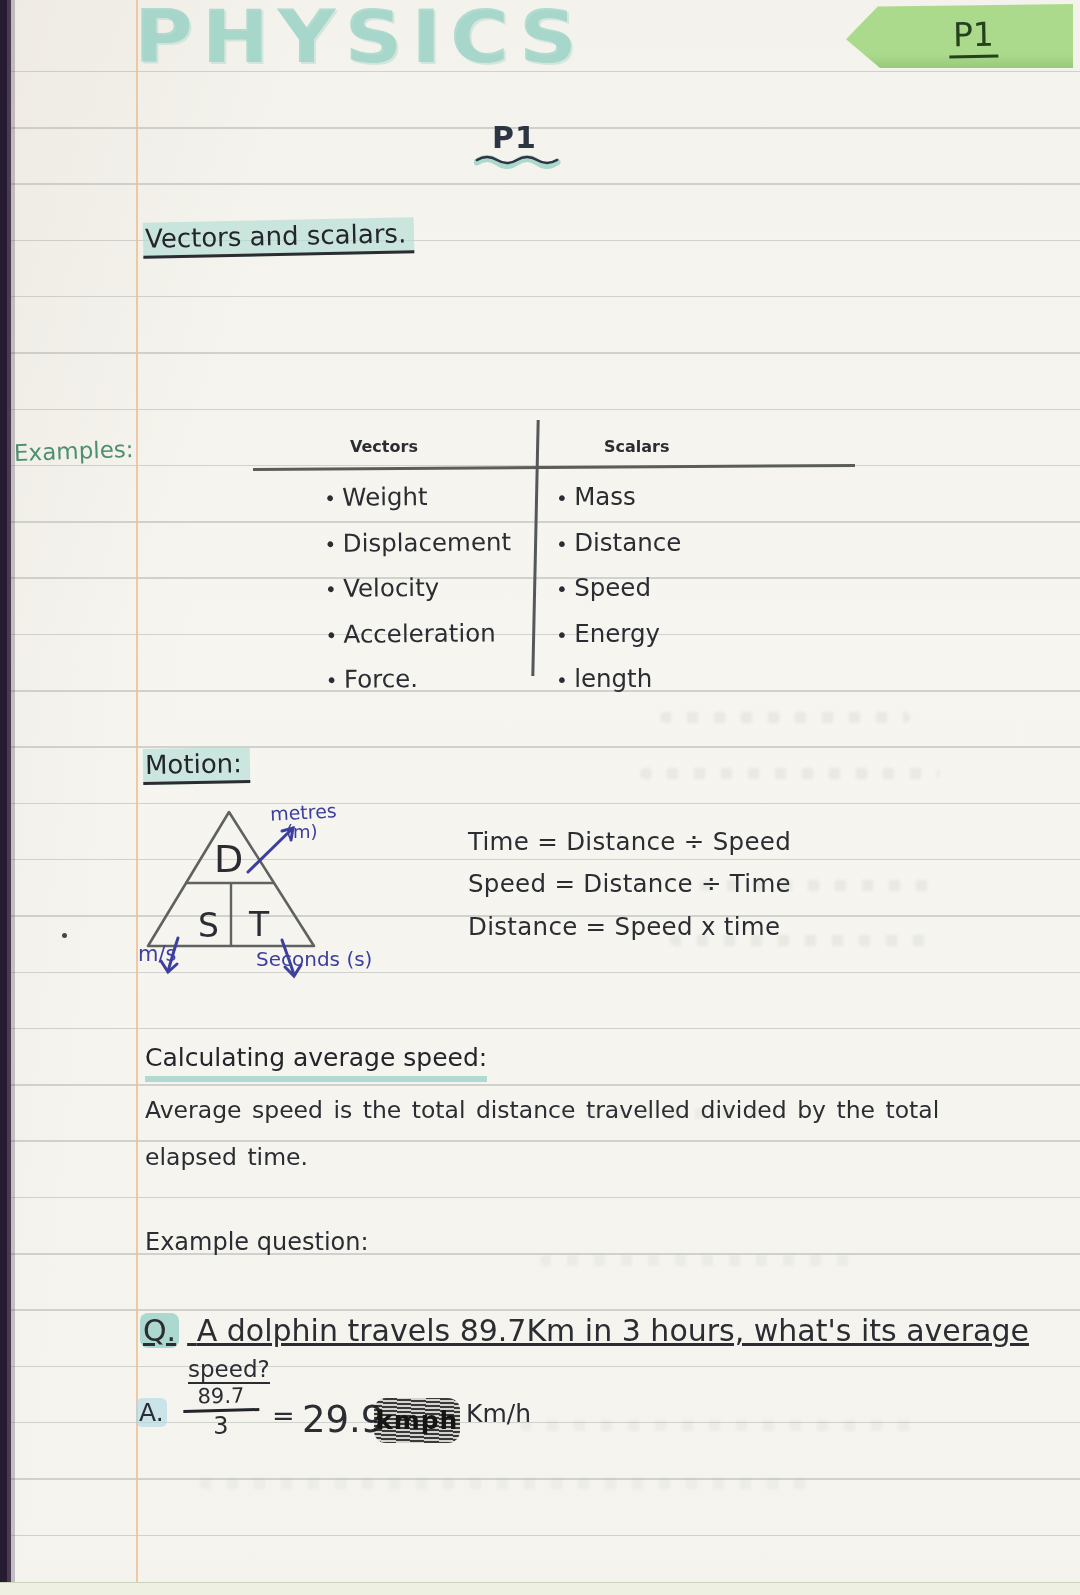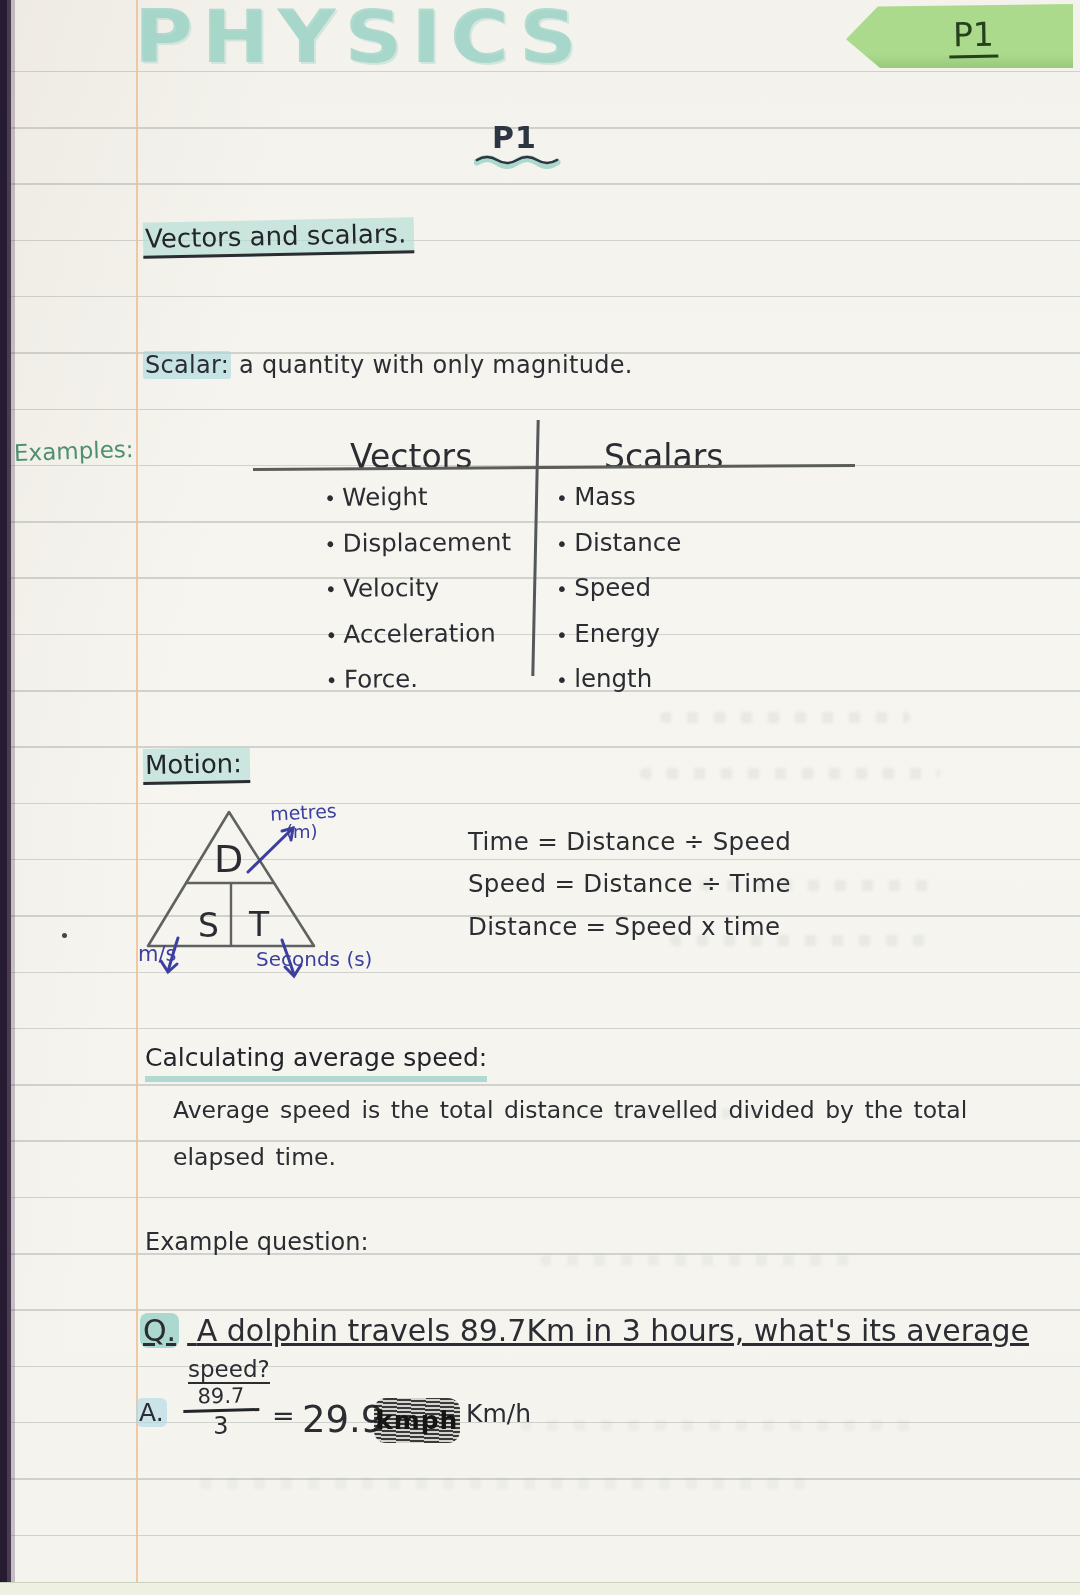--- a/index.html
+++ b/index.html
@@ -51,36 +51,36 @@
     position:absolute; font-size:26px; color:#23252b;
     background: rgba(178,221,212,.65);
     border-bottom:3px solid #2a2c31; padding:1px 8px 2px 2px;
   }
 
   .def-line { position:absolute; font-size:24px; color:#2b2d33; letter-spacing:.3px; }
   .hl-teal { background: rgba(168,216,222,.6); border-radius:3px; padding:0 2px; }
 
   .examples-label { position:absolute; left:14px; top:438px; font-size:23px; color:#4e8f6e; transform:rotate(-2deg); }
 
-  .tbl-header { position:absolute; font-size:33px; color:#2b2d33; }
+  .tbl-header { position:absolute; font-size:16px; color:#2b2d33;font-weight:bold; }
   .tbl-underline { position:absolute; left:253px; top:466px; width:602px; height:2.5px; background:#5a5d58; transform:rotate(-.4deg); }
   .tbl-divider { position:absolute; left:534px; top:420px; width:2.5px; height:256px; background:#55585a; transform:rotate(1.2deg); }
   ul.tbl-list { position:absolute; list-style:none; font-size:24.5px; color:#2b2d33; }
   ul.tbl-list li { margin-bottom:16.5px; }
   ul.tbl-list li::before { content:"• "; font-size:20px; }
 
   
   .tri-svg { position:absolute; left:130px; top:800px; }
   .blue-svg { position:absolute; left:130px; top:795px; }
   .blue-label { position:absolute; color:#3c3f9e; }
   .formula { position:absolute; left:468px; font-size:24.5px; color:#2b2d33; letter-spacing:.3px; }
 
   .avg-heading { position:absolute; left:145px; top:1043px; font-size:25px; color:#23252b;
     border-bottom:6px solid rgba(168,214,205,.9); padding-bottom:4px; }
-  .body-line { position:absolute; left:145px; font-size:23.5px; color:#2b2d33; word-spacing:3px;margin-left:28px; }
+  .body-line { position:absolute; left:145px; font-size:23.5px; color:#2b2d33; word-spacing:3px; }
 
   .example-label { position:absolute; left:145px; top:1228px; font-size:24px; color:#2b2d33; }
 
   .q-row { position:absolute; left:140px; top:1313px; font-size:30px; color:#2b2d33;text-decoration:underline; }
   .q-badge { background: rgba(140,205,195,.7); border-radius:8px; padding:0 3px; margin-right:8px; }
   .q-line2 { position:absolute; left:188px; top:1356px; font-size:23px; color:#2b2d33;
     border-bottom:2px solid #2b2d33; padding-bottom:0px; }
 
   .a-badge { position:absolute; left:136px; top:1398px; font-size:25px; color:#2b2d33;
     background: rgba(173,216,230,.6); border-radius:6px; padding:0 3px; }
@@ -111,24 +111,20 @@
     <span class="tab-label">P1</span>
   </div>
   <div class="page-heading">P1</div>
   <svg class="squiggle" width="88" height="18">
     <path d="M3,11 Q13,4 23,11 T43,11 T63,11 T83,11" fill="none" stroke="rgba(158,212,198,.85)" stroke-width="7" stroke-linecap="round"></path>
     <path d="M3,9 Q13,3 23,9 T43,9 T63,9 T83,9" fill="none" stroke="#2e3542" stroke-width="2.6" stroke-linecap="round"></path>
   </svg>
 
   <div class="section-heading" style="left:143px; top:220px; transform:rotate(-1.2deg);">Vectors and scalars.</div>
 
-  <div class="def-line" style="left:143px; top:351px;">
-    <span class="hl-teal">Scalar:</span>
-    <span>a quantity with only magnitude.</span>
-  </div>
 
   <div class="examples-label">Examples:</div>
 
   <div class="tbl-header" style="left:350px; top:437px;">Vectors</div>
   <div class="tbl-header" style="left:604px; top:437px;">Scalars</div>
   <div class="tbl-underline"></div>
   <div class="tbl-divider"></div>
 
   <ul class="tbl-list" style="left:325px; top:482px; transform:rotate(-.5deg);">
     <li>Weight</li>

